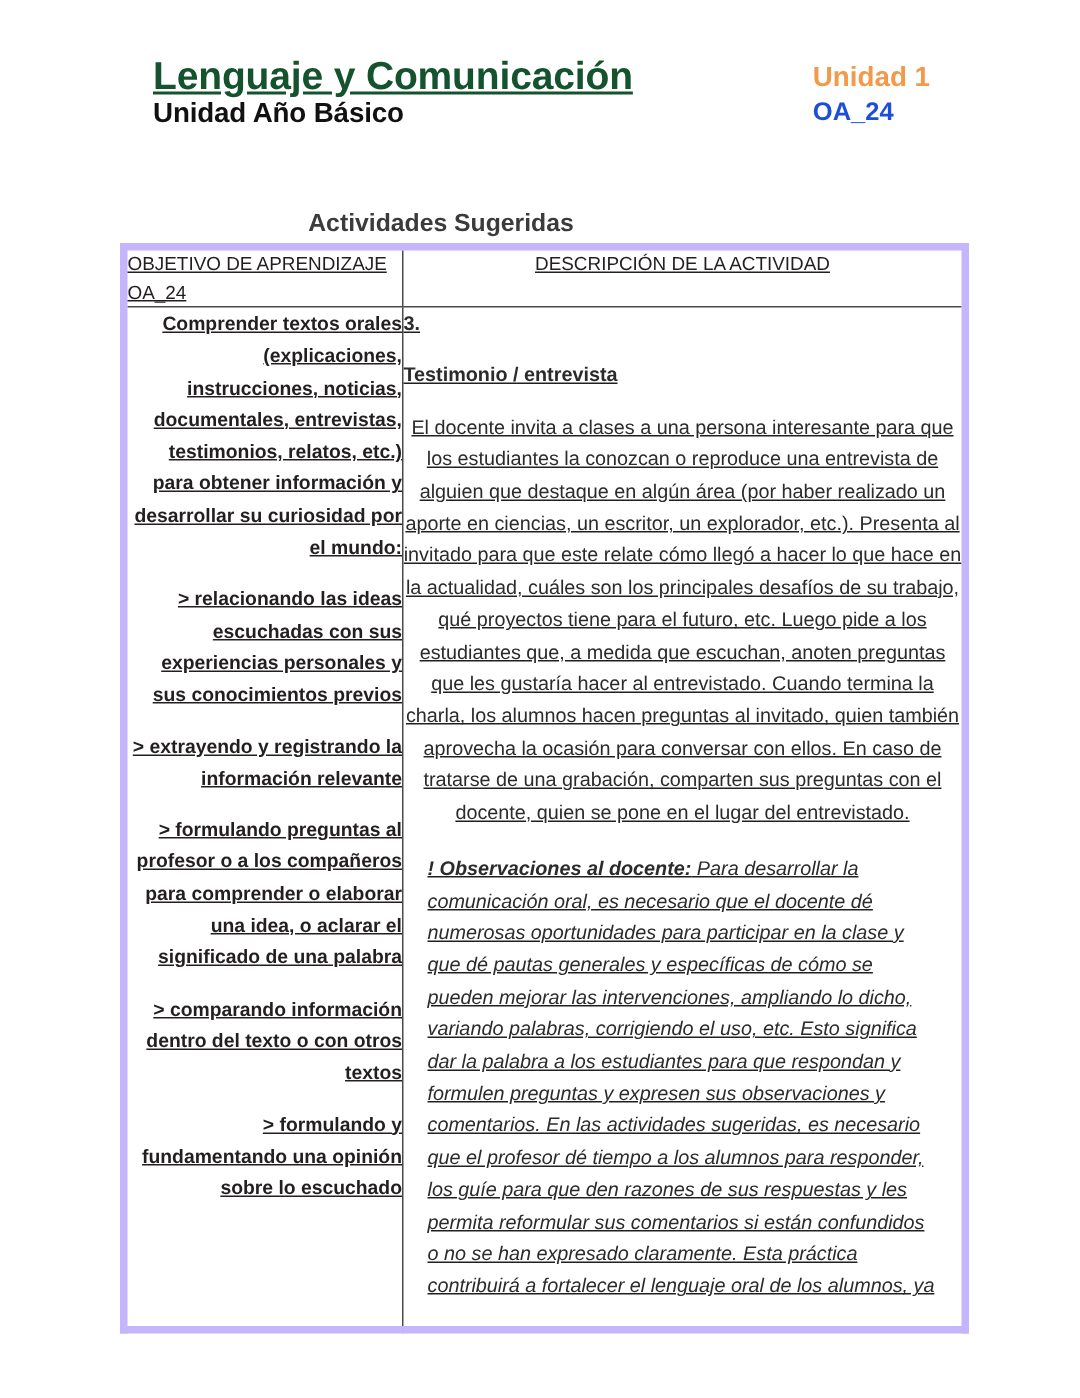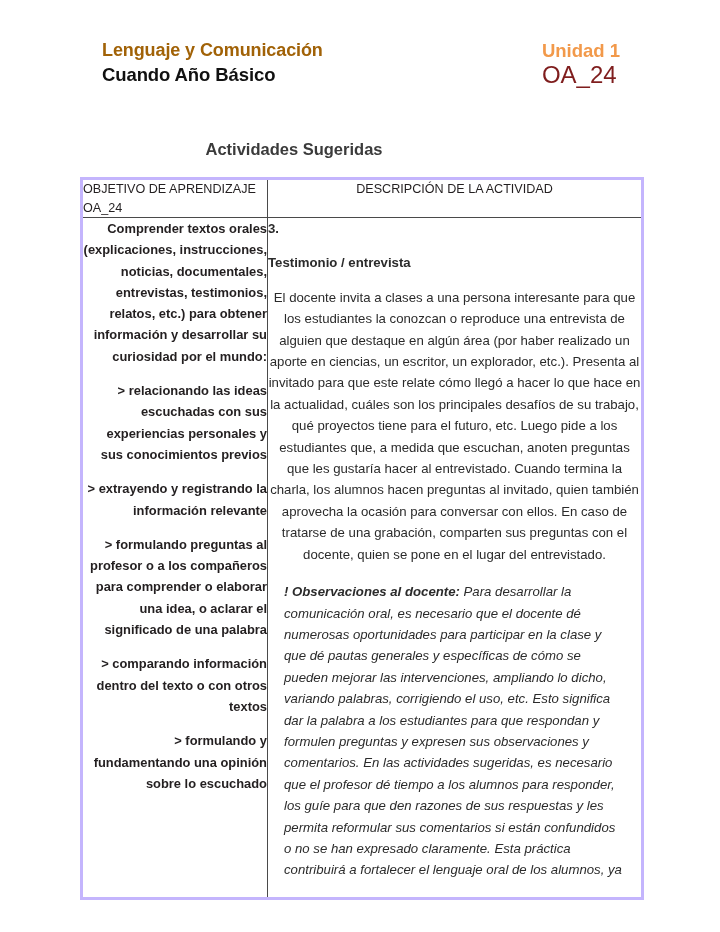--- a/index.html
+++ b/index.html
@@ -35,71 +35,73 @@
     left: 22px;
     top: 0;
   }
   .header-right {
     position: absolute;
     right: 0px;
     top: 0;
     text-align: left;
   }
   .subject-title {
-    font-size: 18px;
-    font-weight: bold;
-    color: #a16207;
+    font-size: 26px;
+    font-weight: bold;
+    color: #14532d;
     line-height: 25px;
     letter-spacing: -0.1px;
     white-space: nowrap;
+    text-decoration: underline;
   }
   .grade-title {
     font-size: 18.5px;
     font-weight: bold;
     color: #111111;
     line-height: 24px;
     letter-spacing: -0.1px;
     white-space: nowrap;
   }
   .unit-label {
     font-size: 18.5px;
     font-weight: bold;
     color: #F2994A;
     line-height: 25px;
     white-space: nowrap;
   }
   .oa-label {
-    font-size: 24px;
-    font-weight: normal;
-    color: #7f1d1d;
+    font-size: 17px;
+    font-weight: bold;
+    color: #1d4ed8;
     line-height: 24px;
     white-space: nowrap;
   }
 
   
   .section-title {
     position: absolute;
     left: 0;
     top: 140px;
     width: 588px;
     text-align: center;
     font-size: 16.5px;
     font-weight: bold;
     color: #3b3b3b;
   }
 
   
   .activity-table {
     position: absolute;
     left: 80px;
-    top: 177px;
+    top: 162px;
     width: 561px;
     border-collapse: collapse;
     table-layout: fixed;
-    border: 3px solid #c4b5fd;
+    border: 5px solid #c4b5fd;
+    text-decoration: underline;
   }
   .activity-table td,
   .activity-table th {
     border: 1px solid #4a4a4a;
     vertical-align: top;
     padding: 0;
   }
   .col-obj { width: 186px; }
   .col-desc { width: 375px; }
 
@@ -162,21 +164,21 @@
   }
 </style>
 </head>
 <body>
 
 <div class="page">
 
   <div class="doc-header">
     <div class="header-left">
       <div class="subject-title">Lenguaje y Comunicación</div>
-      <div class="grade-title">Cuando Año Básico</div>
+      <div class="grade-title">Unidad Año Básico</div>
     </div>
     <div class="header-right">
       <div class="unit-label">Unidad 1</div>
       <div class="oa-label">OA_24</div>
     </div>
   </div>
 
   <div class="section-title">Actividades Sugeridas</div>
 
   <table class="activity-table">

